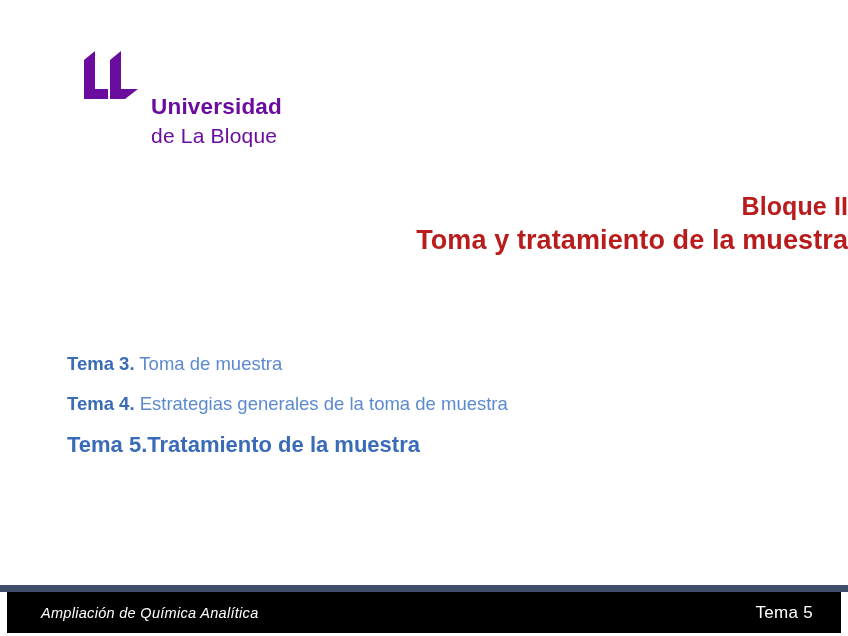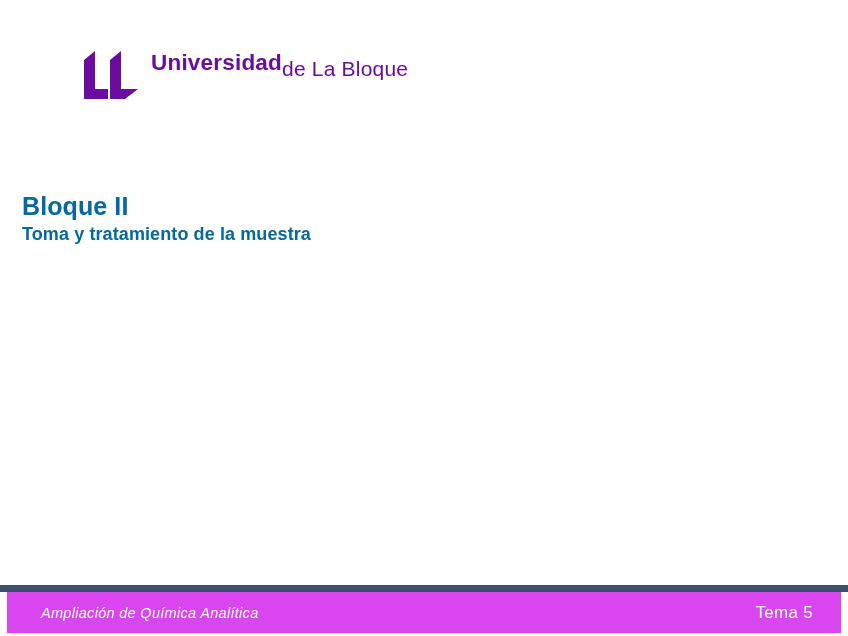--- a/index.html
+++ b/index.html
@@ -32,22 +32,24 @@
     gap: 13px;
   }
   .logo-mark {
     width: 54px;
     height: 48px;
     display: block;
     flex: 0 0 auto;
   }
   .logo-words {
     display: flex;
+    flex-direction: column;
     line-height: 1.0;
     padding-top: 1px;
+    margin-top: 44px;
   }
   .logo-line1 {
     font-size: 22.5px;
     font-weight: bold;
     color: #6A0C9E;
     letter-spacing: 0.2px;
     white-space: nowrap;
   }
   .logo-line2 {
     font-size: 21px;
@@ -57,32 +59,32 @@
     margin-top: 6px;
     white-space: nowrap;
   }
 
   
   .title-block {
     position: absolute;
     left: 0;
     right: 0;
     top: 192px;
-    text-align: left;
-    color: #0369a1;
+    text-align: right;
+    color: #b91c1c;
     font-weight: bold;
     padding-left: 22px;
   }
   .title-line-1 {
     font-size: 25px;
     line-height: 1.18;
     letter-spacing: 0.1px;
   }
   .title-line-2 {
-    font-size: 18px;
+    font-size: 27px;
     line-height: 1.35;
     letter-spacing: 0.1px;
   }
 
   
   .tema-list {
     position: absolute;
     left: 67px;
     top: 355px;
     width: 720px;
@@ -122,21 +124,21 @@
     top: 585px;
     height: 7px;
     background: #3F4E6B;
   }
   .footer-band {
     position: absolute;
     left: 7px;
     right: 7px;
     top: 592px;
     height: 41px;
-    background: #d946ef;
+    background: #000000;
     display: flex;
     align-items: center;
     justify-content: space-between;
     box-sizing: border-box;
     padding: 0 28px 0 34px;
   }
   .footer-left {
     color: #ffffff;
     font-style: italic;
     font-size: 14.5px;
@@ -165,20 +167,31 @@
       <span class="logo-line1">Universidad</span>
       <span class="logo-line2">de La Bloque</span>
     </div>
   </div>
 
   <div class="title-block">
     <div class="title-line-1">Bloque II</div>
     <div class="title-line-2">Toma y tratamiento de la muestra</div>
   </div>
 
+  <div class="tema-list">
+    <div class="tema-row small">
+      <span class="tema-key">Tema 3.</span><span class="tema-val"> Toma de muestra</span>
+    </div>
+    <div class="tema-row small">
+      <span class="tema-key">Tema 4.</span><span class="tema-val"> Estrategias generales de la toma de muestra</span>
+    </div>
+    <div class="tema-row large">
+      <span class="tema-key">Tema 5.</span><span class="tema-val">Tratamiento de la muestra</span>
+    </div>
+  </div>
 
   <div class="footer-rule"></div>
   <div class="footer-band">
     <span class="footer-left">Ampliación de Química Analítica</span>
     <span class="footer-right">Tema 5</span>
   </div>
 
 </div>
 
 </body></html>

